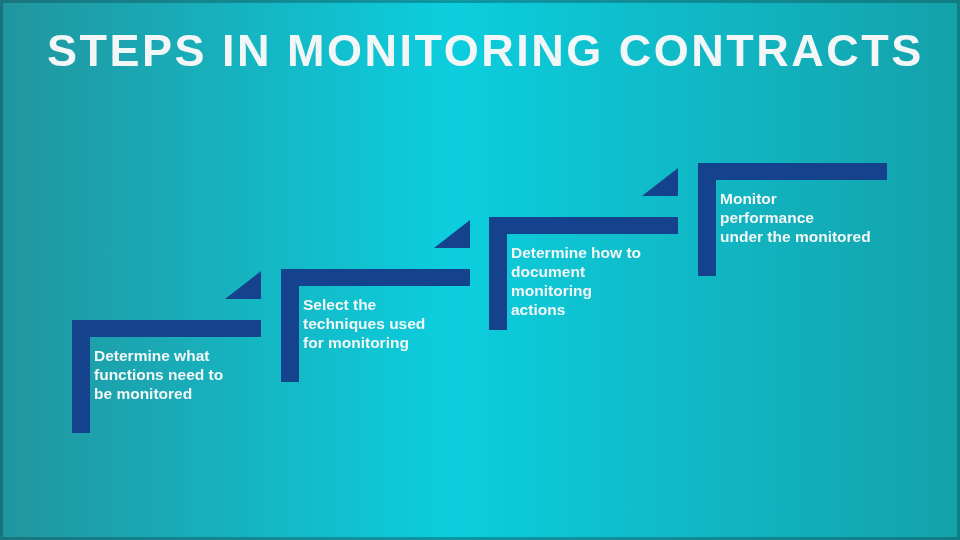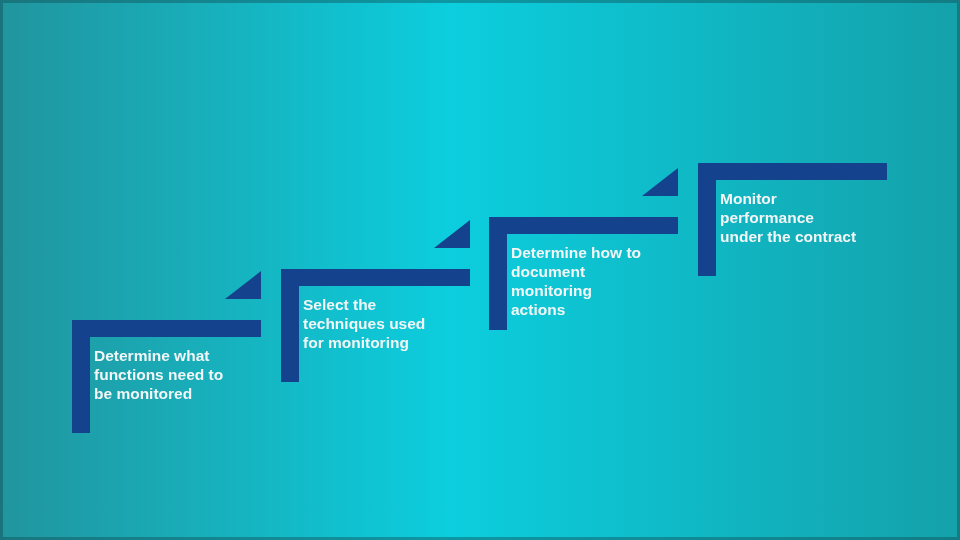--- a/index.html
+++ b/index.html
@@ -83,20 +83,21 @@
     font-weight: bold;
     color: var(--text-color, #f2f6f6);
     margin-top: 36px;
   }
 </style>
 </head>
 <body>
 
 <div class="slide">
 
+  <h1 class="title">STEPS IN MONITORING CONTRACTS</h1>
 
   <div class="steps">
 
     <div class="step step-1">
       <div class="hbar"></div>
       <div class="vbar"></div>
       <div class="tri"></div>
       <div class="label">Determine what
 functions need to
 be monitored</div>
@@ -119,20 +120,20 @@
 document
 monitoring
 actions</div>
     </div>
 
     <div class="step step-4">
       <div class="hbar"></div>
       <div class="vbar"></div>
       <div class="label">Monitor
 performance
-under the contract</div>
+under the monitored</div>
     </div>
 
   </div>
 
   <div class="page-number">15</div>
 
 </div>
 
 </body></html>

